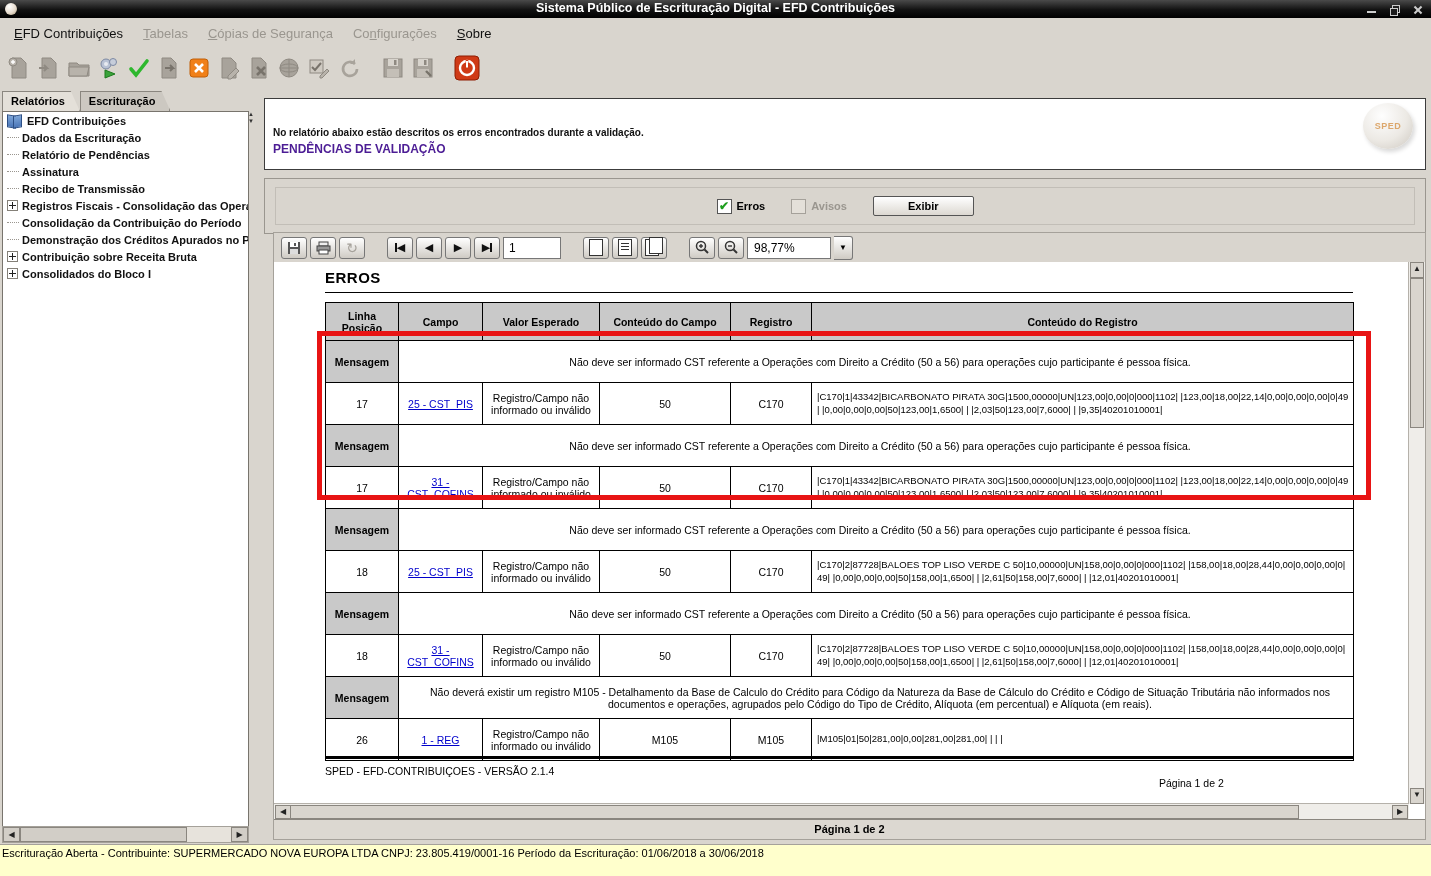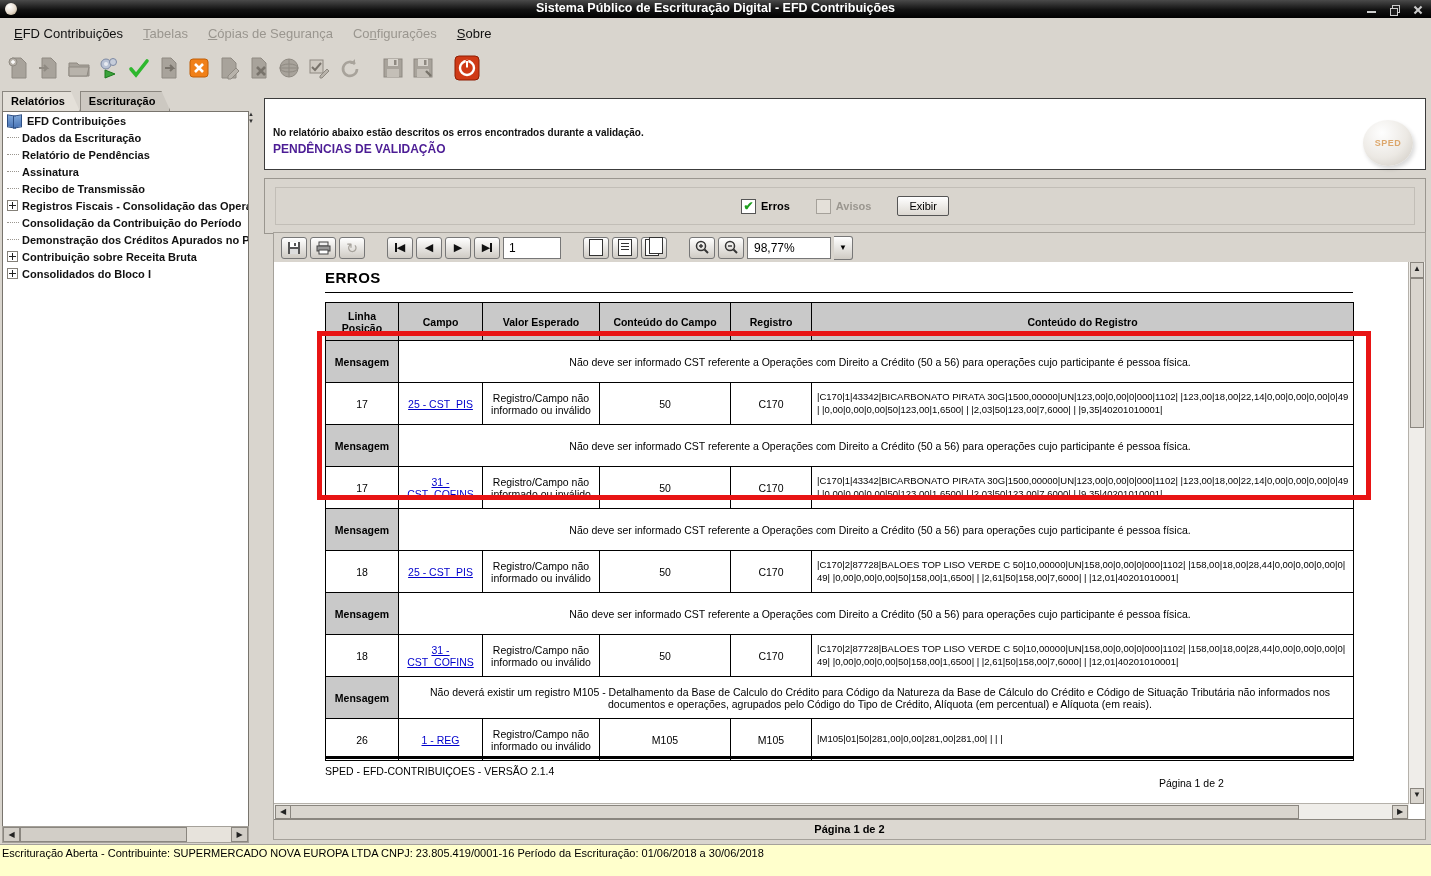--- a/index.html
+++ b/index.html
@@ -60,34 +60,34 @@
   .side-hscroll{position:absolute;left:0;bottom:0;right:5px;height:15px;background:#d9d5ce;
     border:1px solid #a5a19a;display:flex;align-items:stretch;}
   .sh-arrow{width:15px;background:#d2cec7;border:1px solid #8a867f;font-size:8px;line-height:13px;text-align:center;color:#222;}
   .sh-track{flex:1;position:relative;background:#e7e3dc;}
   .sh-thumb{position:absolute;left:0;top:0;bottom:0;width:78%;background:#d2cec7;border:1px solid #8a867f;
     background-image:radial-gradient(#aaa 18%,transparent 20%);background-size:4px 4px;background-position:center;}
   
   .panel-validation{position:absolute;left:264px;top:10px;width:1160px;height:70px;background:#fff;border:1px solid #3c3c3c;}
   .pv-title{position:absolute;left:8px;top:7px;font-size:12px;font-weight:bold;color:#4c1d95;margin-top:36px;}
   .pv-sub{position:absolute;left:8px;top:28px;font-size:10px;font-weight:bold;color:#111;}
-  .pv-logo{position:absolute;right:12px;top:21px;width:50px;height:46px;border-radius:50%;
+  .pv-logo{position:absolute;right:12px;top:4px;width:50px;height:46px;border-radius:50%;
     background:radial-gradient(circle at 38% 28%,#fefefe,#ece9e4 55%,#ccc7bf);
     box-shadow:2px 3px 4px rgba(0,0,0,.15);display:flex;align-items:center;justify-content:center;}
   .pv-logo span{color:#d89a55;font-size:9px;font-weight:bold;opacity:.85;letter-spacing:.5px;}
   .panel-filter{position:absolute;left:264px;top:90px;width:1160px;height:54px;background:#d9d5ce;border:1px solid #9a968f;}
   .filter-inner{position:absolute;left:10px;right:10px;top:8px;bottom:8px;border:1px solid #c2beb7;
     display:flex;align-items:center;justify-content:center;gap:26px;background:#d9d5ce;}
   .chk{display:flex;align-items:center;gap:5px;font-size:11px;font-weight:bold;}
   .chk-box{width:13px;height:13px;border:1px solid #555;background:#fff;display:flex;align-items:center;justify-content:center;}
   .chk-box .mark{color:#1e9e1e;font-size:12px;line-height:10px;font-weight:bold;}
   .chk.disabled{color:#9a968f;}
   .chk.disabled .chk-box{border-color:#a5a19a;background:#e4e0d9;}
   .btn{border:1px solid #555;border-radius:2px;background:linear-gradient(#fff,#dcd8d1);
-    font-size:11px;font-weight:normal;padding:3px 11px;color:#000;}
+    font-size:11px;font-weight:bold;padding:3px 34px;color:#000;}
   
   .viewer{position:absolute;left:273px;top:144px;width:1151px;bottom:5px;background:#fff;border:1px solid #a5a19a;}
   .viewer-toolbar{position:absolute;left:0;top:0;right:0;height:29px;background:#d9d5ce;
     border-bottom:1px solid #a5a19a;display:flex;align-items:center;gap:3px;padding-left:7px;}
   .vt-btn{height:22px;min-width:26px;border:1px solid #777;border-radius:3px;
     background:linear-gradient(#fff,#cfcbc4);display:flex;align-items:center;justify-content:center;
     font-size:11px;color:#111;box-sizing:border-box;padding:0 3px;}
   .vt-btn.disabled{color:#a5a19a;}
   .vt-gap{width:16px;}
   .nav-bar{display:inline-block;width:2px;height:9px;background:#111;}

